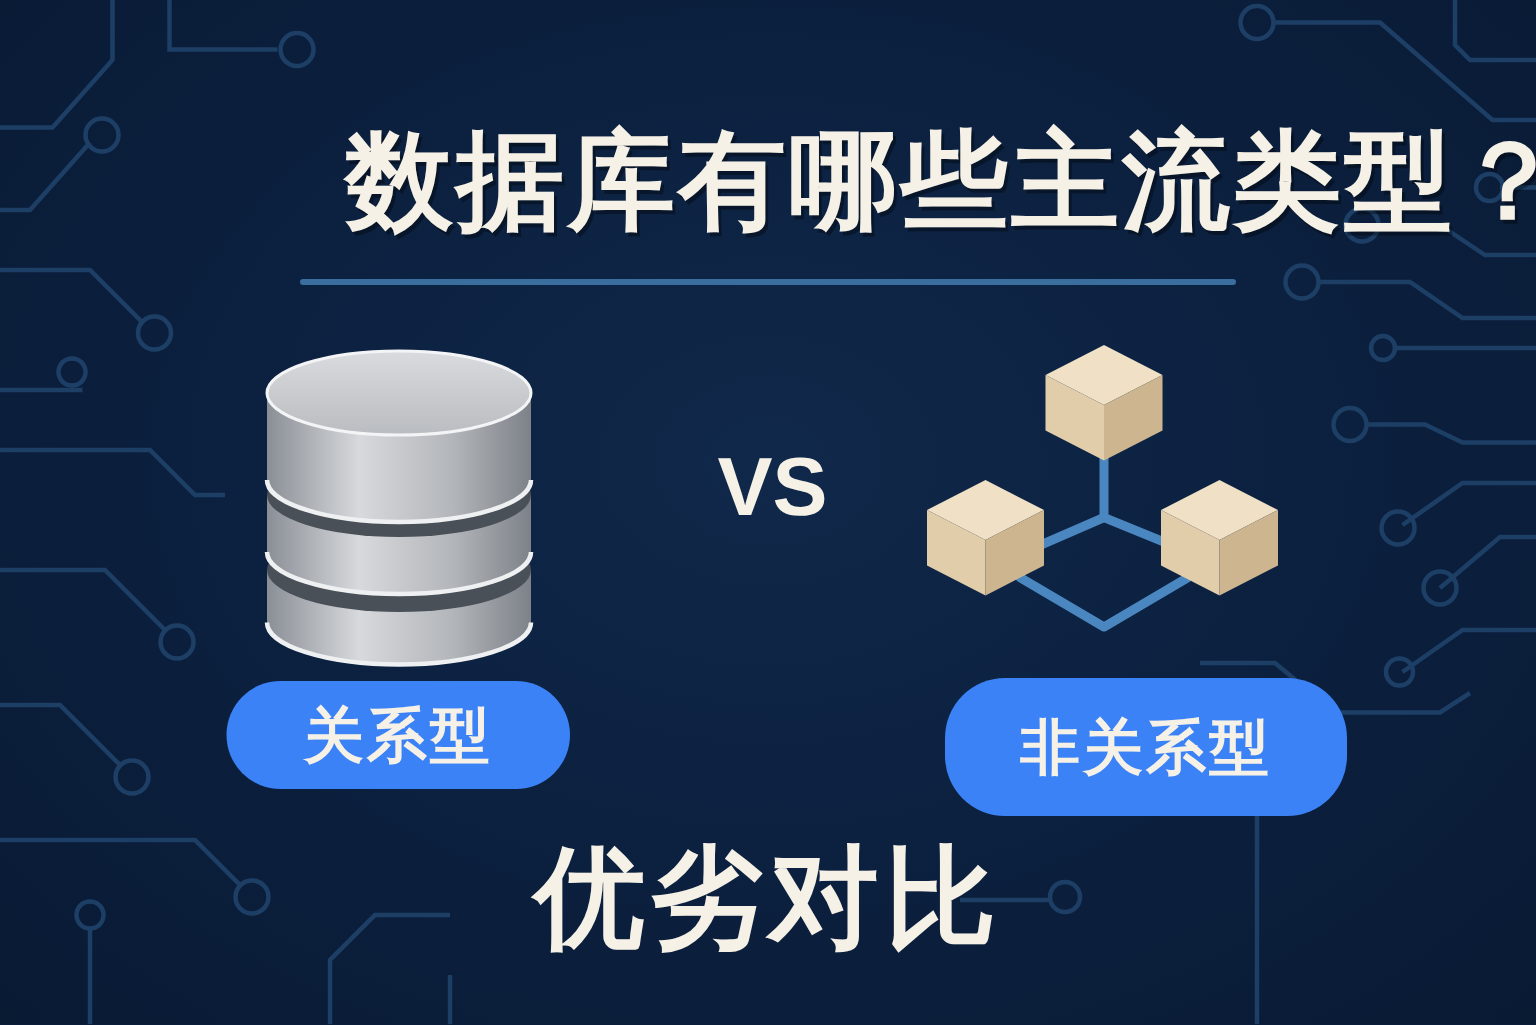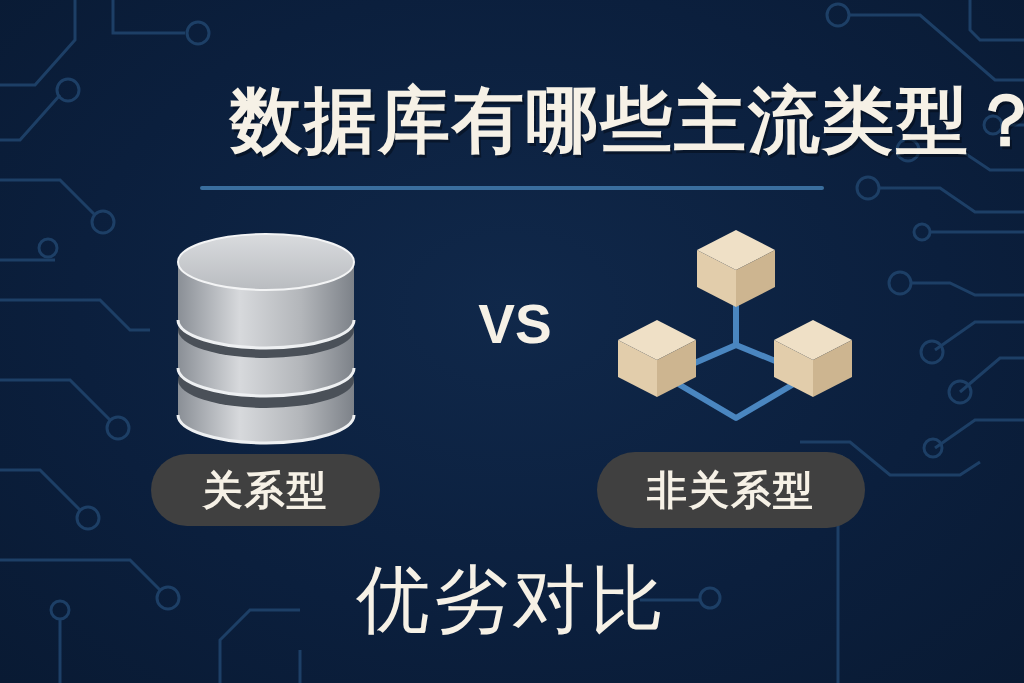--- a/index.html
+++ b/index.html
@@ -6,26 +6,26 @@
   body { width:1024px; height:683px; overflow:hidden; background:#0b1f3d; position:relative;
          font-family:"DejaVu Sans", sans-serif; }
   .bg { position:absolute; inset:0; background:radial-gradient(ellipse at 50% 45%, #10284a 0%, #0b1f3d 60%, #091a33 100%); }
   svg.traces { position:absolute; inset:0; }
   .title { position:absolute; left:0; top:72px; width:1024px; text-align:right; color:#f6f1e6;
            font-size:72px; font-weight:bold; letter-spacing:2px; line-height:96px;
            text-shadow:2px 3px 0 rgba(0,0,0,0.35);padding-left:20px; }
   .divider { position:absolute; left:200px; top:186px; width:624px; height:4px; background:#3a6e9e; border-radius:2px; }
   .vs { position:absolute; left:445px; top:276px; width:140px; text-align:center; color:#f6f1e6;
         font-size:55px; font-weight:bold; font-family:"Liberation Sans", sans-serif; line-height:96px; }
-  .pill { position:absolute; background:#404040; color:#f6f1e6; font-weight:bold; font-size:40px;
+  .pill { position:absolute; background:#3b82f6; color:#f6f1e6; font-weight:bold; font-size:40px;
           display:flex; align-items:center; justify-content:center; border-radius:40px; letter-spacing:2px; }
   .pill.rel { left:151px; top:454px; width:229px; height:72px; }
-  .pill.nonrel { left:597px; top:452px; width:268px; height:76px;align-items:center; }
+  .pill.nonrel { left:630px; top:452px; width:268px; height:92px;align-items:center; }
   .bottom { position:absolute; left:0; top:553px; width:1024px; text-align:center; color:#f6f1e6;
-            font-size:74px; font-weight:normal; line-height:92px; letter-spacing:4px; }
+            font-size:74px; font-weight:bold; line-height:92px; letter-spacing:4px; }
   .icon { position:absolute; }
 </style>
 </head>
 <body>
 
 <div class="bg"></div>
 
 <svg class="traces" width="1024" height="683" viewBox="0 0 1024 683">
   <g fill="none" stroke="#1d3f66" stroke-width="3">
 

